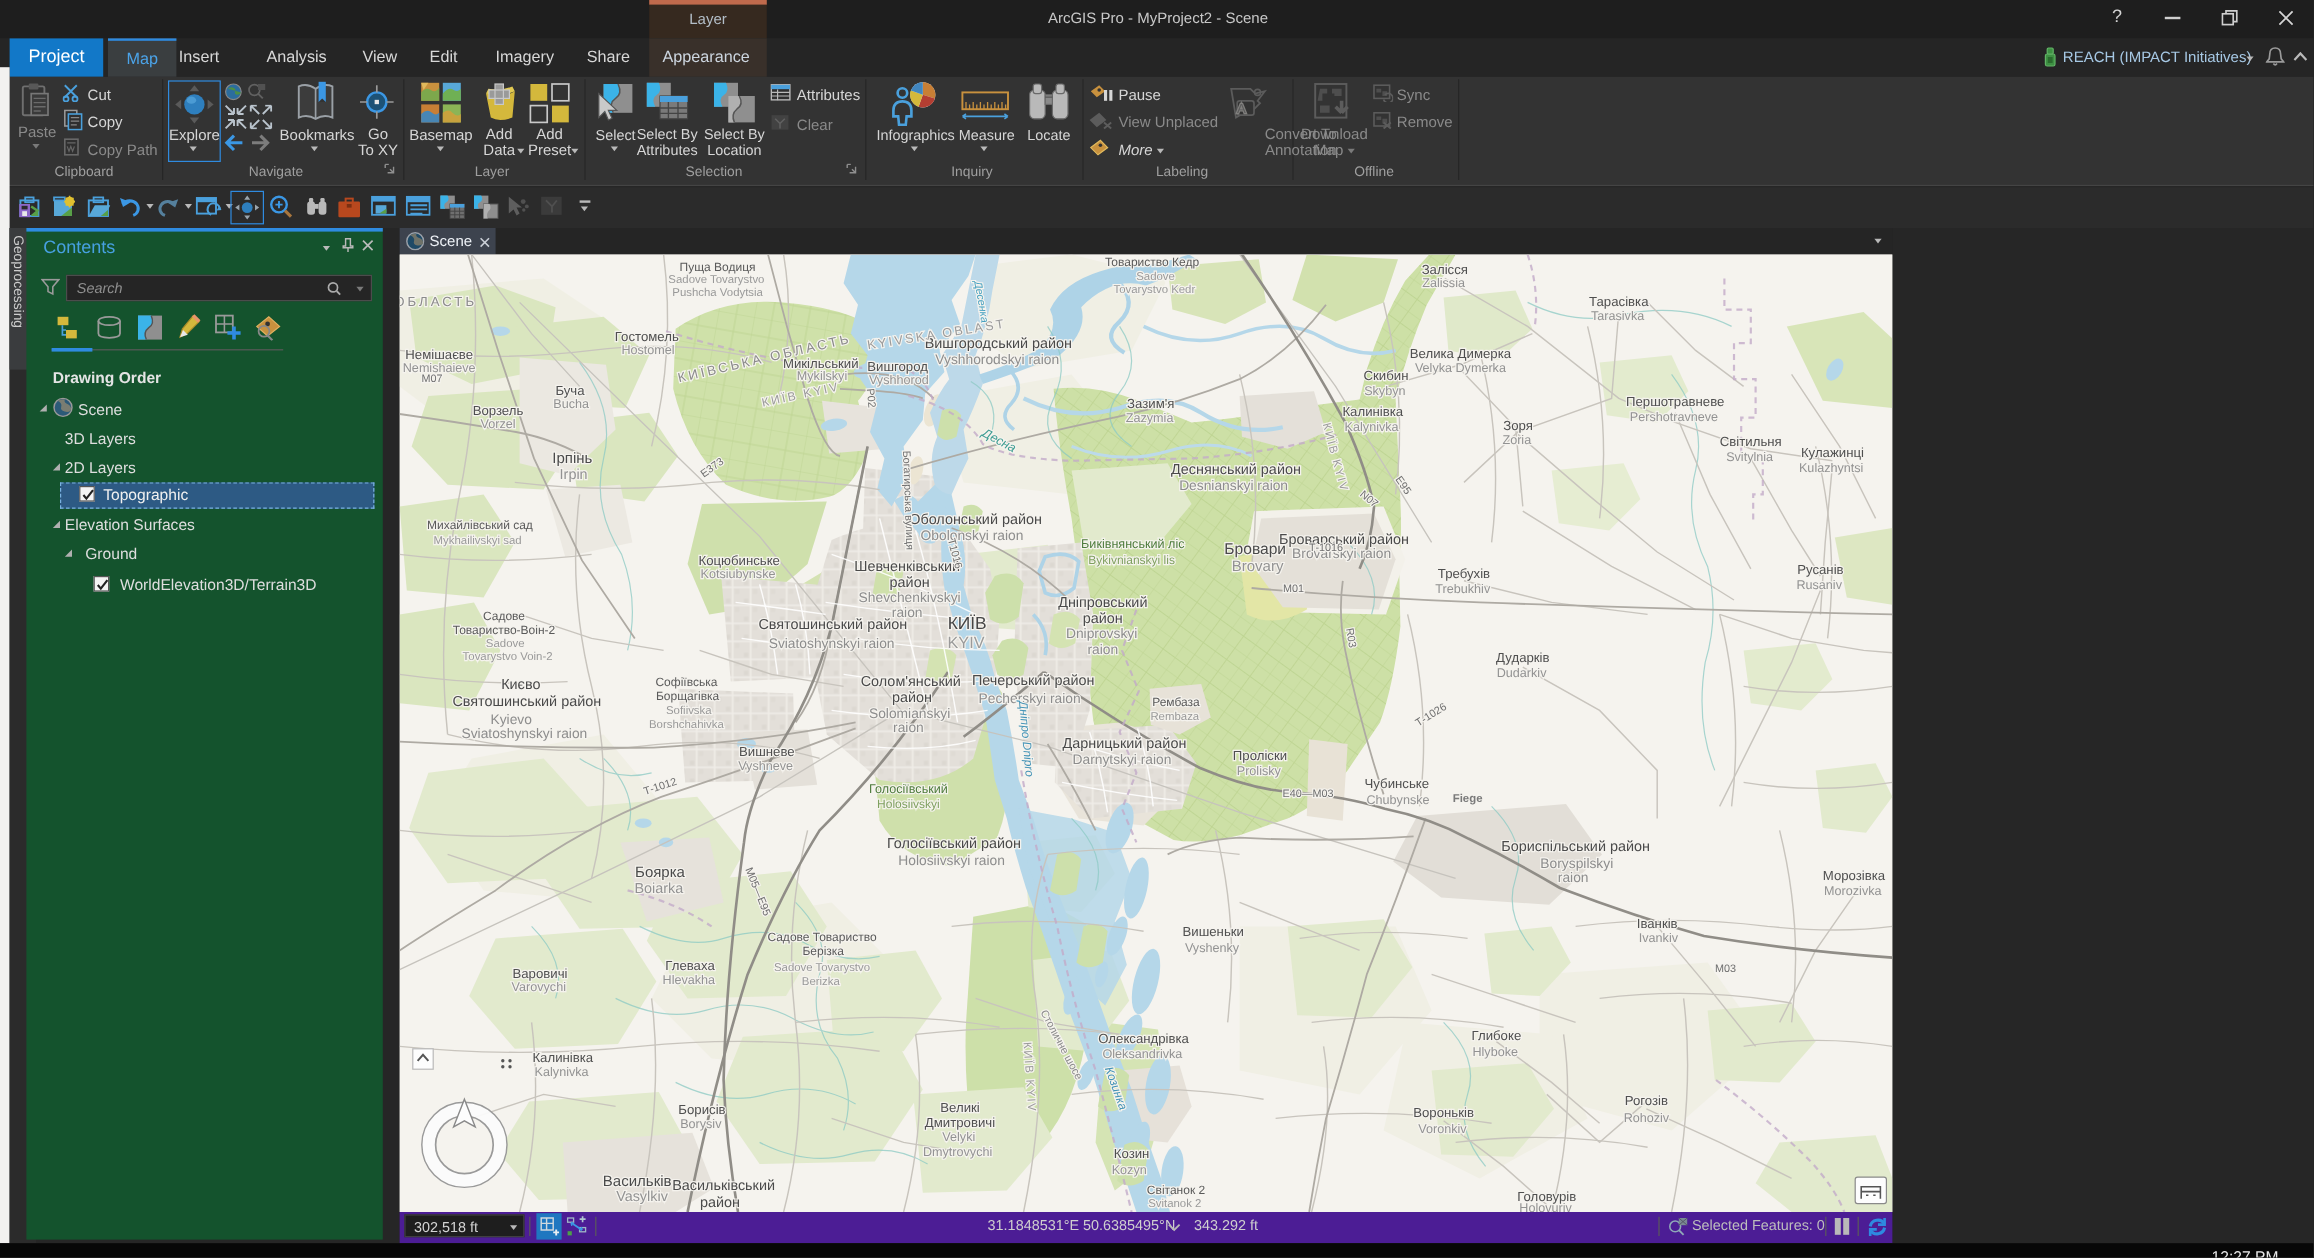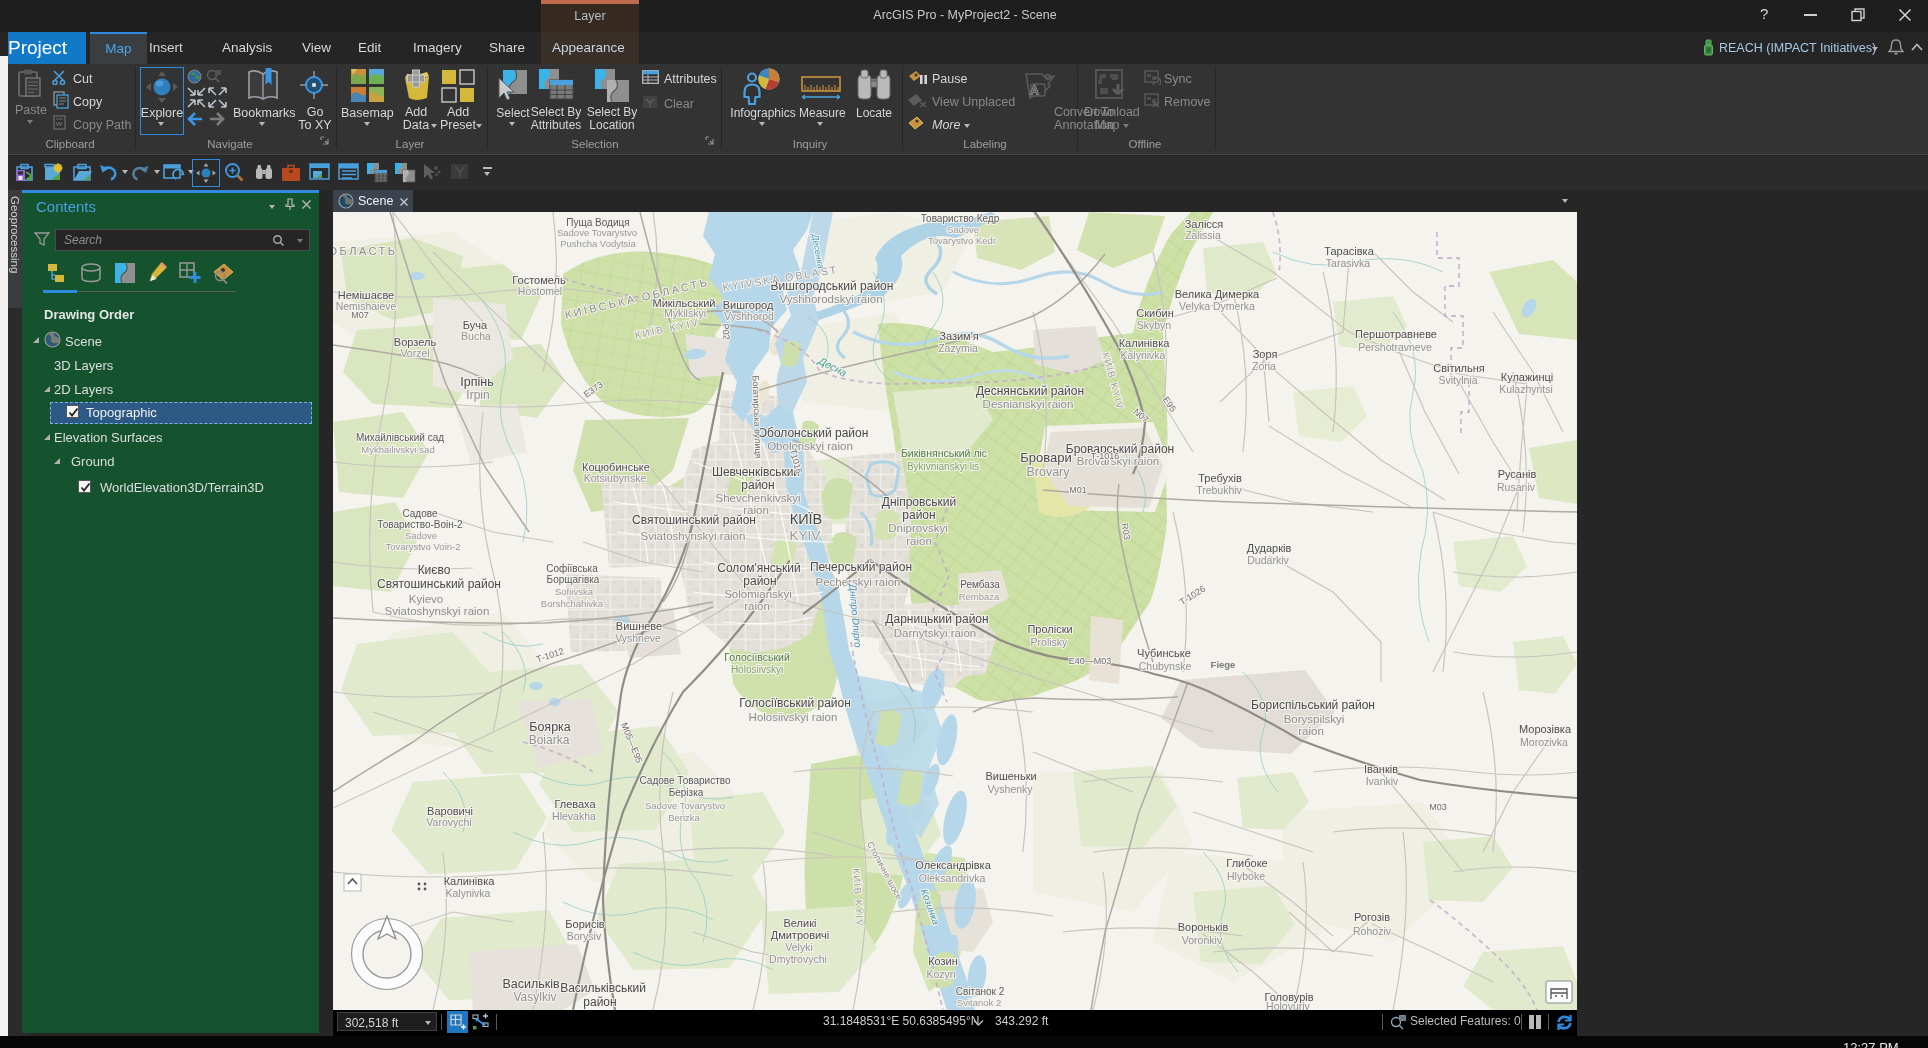--- a/index.html
+++ b/index.html
@@ -26,21 +26,21 @@
   <svg class="abs" style="left:1851px;top:8px;" width="14" height="14" viewBox="0 0 14 14">
       <rect x="1" y="3.5" width="9" height="9" fill="none" stroke="#cfcfcf" stroke-width="1.4"></rect>
       <path d="M4 3.5 V1 H13 V10 H10.5" fill="none" stroke="#cfcfcf" stroke-width="1.4"></path>
     </svg>
   <svg class="abs" style="left:1898px;top:8px;" width="14" height="14" viewBox="0 0 14 14">
       <path d="M1.5 1.5 L12.5 12.5 M12.5 1.5 L1.5 12.5" stroke="#d4d4d4" stroke-width="1.5"></path>
     </svg>
 
   <div class="abs" style="left:0;top:32px;width:1928px;height:32px;background:#252525;"></div>
   <div class="abs" style="left:541px;top:32px;width:98px;height:32px;background:#39302a;"></div>
-  <div class="abs" style="left:8px;top:32px;width:78px;height:32px;background:#1278c8;color:#fff;font-size:19px;line-height:31px;">Project</div>
+  <div class="abs" style="left:8px;top:32px;width:78px;height:32px;background:#1278c8;color:#fff;font-size:15px;text-align:center;line-height:31px;">Project</div>
   <div class="abs" style="left:90px;top:32px;width:57px;height:32px;background:#3a3e40;border-top:2px solid #2f8be0;color:#4ba3e8;font-size:13.5px;text-align:center;line-height:29px;">Map</div>
   <svg class="abs" style="left:1702px;top:39px;" width="13" height="18" viewBox="0 0 13 18">
     <rect x="2.5" y="6" width="8" height="10" rx="1.5" fill="#3e9143" stroke="#62b367" stroke-width="1"></rect>
     <rect x="4" y="1" width="5" height="5" rx="1" fill="#3e9143" stroke="#62b367" stroke-width="1"></rect>
     <rect x="4.5" y="8.5" width="4" height="5" fill="#2a6b2e"></rect>
   </svg>
   <div class="abs" style="left:1719px;top:41px;color:#a6c8e4;font-size:12.5px;">REACH (IMPACT Initiatives)</div>
   <div class="abs caret" style="left:1872px;top:47px;"></div>
   <svg class="abs" style="left:1888px;top:39px;" width="16" height="17" viewBox="0 0 16 17">
     <path d="M8 1 Q12.5 1 12.5 6 L13 10 L15 12.5 H1 L3 10 L3.5 6 Q3.5 1 8 1 Z" fill="none" stroke="#9a9a9a" stroke-width="1.4"></path>
@@ -1045,21 +1045,21 @@
         <text class="rd" x="390" y="120" transform="rotate(85 390 120)">Р02</text>
         <text class="wt" x="519" y="404" transform="rotate(85 519 404)">Дніпро Dnipro</text>
         <text class="wt" x="594" y="696" transform="rotate(70 594 696)">Козинка</text>
         <text x="522" y="686" transform="rotate(86 522 686)" style="fill:#9a9a9a;font-size:9.5px;letter-spacing:1.5px;">КИЇВ KYIV</text>
         <text x="549" y="660" transform="rotate(62 549 660)" style="fill:#8a8a8a;font-size:9px;">Столичне шосе</text>
         <text x="421" y="205" transform="rotate(88 421 205)" style="fill:#6f6f6f;font-size:9px;">Богатирська вулиця</text>
       </g>
     </svg>
     </div>
 
-    <div class="abs" style="left:0;top:820px;width:1244px;height:26px;background:#000000;">
+    <div class="abs" style="left:0;top:820px;width:1244px;height:26px;background:#4c1d95;">
       <div class="abs" style="left:4px;top:2px;width:100px;height:19px;background:#1e1e1e;border:1px solid #404040;">
         <span style="position:absolute;left:7px;top:2.5px;color:#d4d4d4;font-size:12px;">302,518 ft</span>
         <span class="caret" style="position:absolute;right:5px;top:8px;"></span>
       </div>
       <div class="abs" style="left:108px;top:4px;width:1px;height:16px;background:#5a5a5a;"></div>
       <div class="abs" style="left:114px;top:1px;width:21px;height:22px;background:#1f77c0;">
         <svg style="position:absolute;left:2px;top:2px;" width="17" height="17" viewBox="0 0 17 17">
             <path d="M2 2 h10 v10 h-10 z M2 6.5 h10 M6.5 2 v10" stroke="#cfd8de" stroke-width="1.2" fill="none"></path>
             <path d="M12 14 h5 M14.5 11.5 v5" stroke="#e8eef2" stroke-width="1.6"></path>
           </svg>

